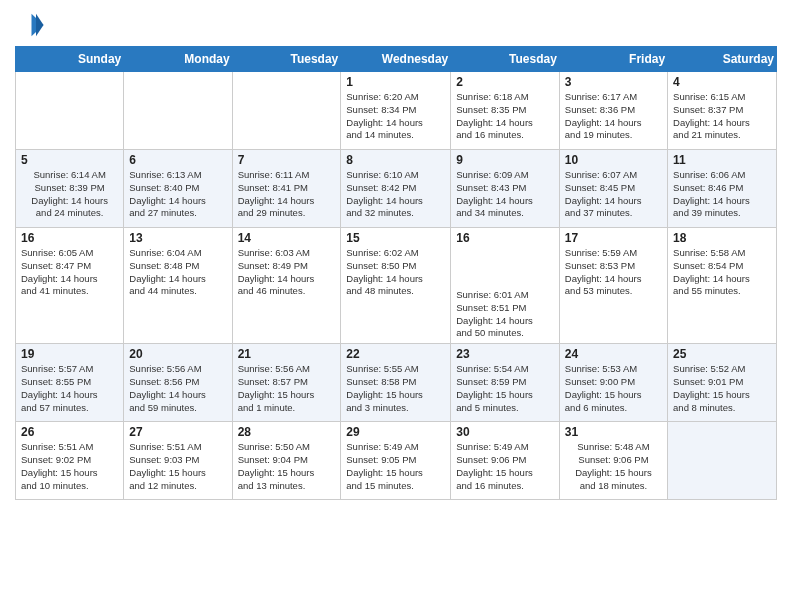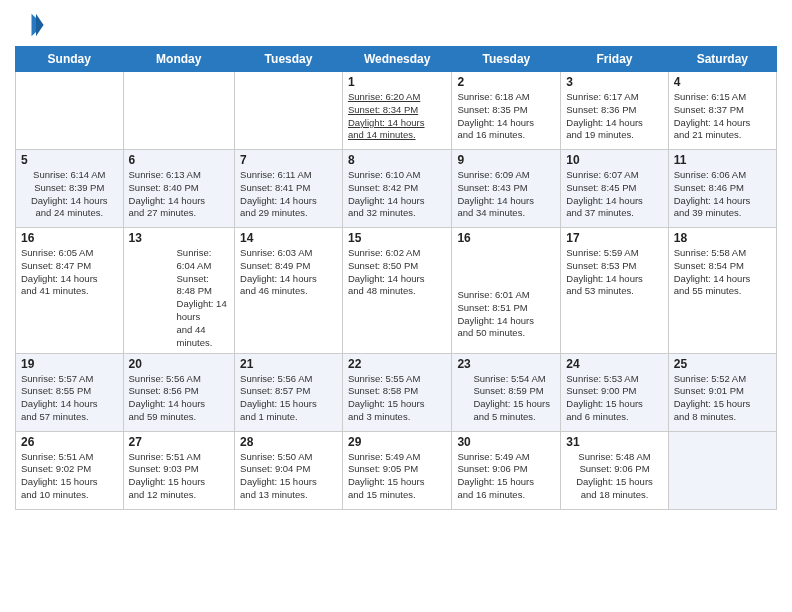--- a/index.html
+++ b/index.html
@@ -50,21 +50,21 @@
       color: #555;
     }
     .calendar {
       width: 100%;
       border-collapse: collapse;
       font-size: 10px;
     }
     .calendar th {
       background: #2979c0;
       color: #fff;
-      text-align: center;
+      text-align: right;
       padding: 5px 2px;
       font-size: 12px;
       font-weight: bold;
       border: 1px solid #2979c0;
     }
     .calendar td {
       border: 1px solid #ccc;
       vertical-align: top;
       padding: 3px 5px;
       width: 113px;
@@ -129,21 +129,21 @@
           <th>Saturday</th>
         </tr>
     </thead>
     <tbody id="calendar-body">
     <tr>
           <td class="empty-cell"></td>
           <td class="empty-cell"></td>
           <td class="empty-cell"></td>
           <td>
             <span class="day-number">1</span>
-            <div class="day-info" style="white-space: pre-line; text-decoration: underline;">Sunrise: 6:20 AM
+            <div class="day-info" style="white-space: pre-line;">Sunrise: 6:20 AM
 Sunset: 8:34 PM
 Daylight: 14 hours
 and 14 minutes.</div>
           </td>
           <td>
             <span class="day-number">2</span>
             <div class="day-info" style="white-space: pre-line;">Sunrise: 6:18 AM
 Sunset: 8:35 PM
 Daylight: 14 hours
 and 16 minutes.</div>
@@ -217,21 +217,21 @@
         <tr>
           <td>
             <span class="day-number">16</span>
             <div class="day-info" style="white-space: pre-line;">Sunrise: 6:05 AM
 Sunset: 8:47 PM
 Daylight: 14 hours
 and 41 minutes.</div>
           </td>
           <td>
             <span class="day-number">13</span>
-            <div class="day-info" style="white-space: pre-line; margin-left: 48px;">Sunrise: 6:04 AM
+            <div class="day-info" style="white-space: pre-line;">Sunrise: 6:04 AM
 Sunset: 8:48 PM
 Daylight: 14 hours
 and 44 minutes.</div>
           </td>
           <td>
             <span class="day-number">14</span>
             <div class="day-info" style="white-space: pre-line;">Sunrise: 6:03 AM
 Sunset: 8:49 PM
 Daylight: 14 hours
 and 46 minutes.</div>
@@ -289,21 +289,21 @@
           </td>
           <td>
             <span class="day-number">22</span>
             <div class="day-info" style="white-space: pre-line;">Sunrise: 5:55 AM
 Sunset: 8:58 PM
 Daylight: 15 hours
 and 3 minutes.</div>
           </td>
           <td>
             <span class="day-number">23</span>
-            <div class="day-info" style="white-space: pre-line; margin-left: 16px;">Sunrise: 5:54 AM
+            <div class="day-info" style="white-space: pre-line;">Sunrise: 5:54 AM
 Sunset: 8:59 PM
 Daylight: 15 hours
 and 5 minutes.</div>
           </td>
           <td>
             <span class="day-number">24</span>
             <div class="day-info" style="white-space: pre-line;">Sunrise: 5:53 AM
 Sunset: 9:00 PM
 Daylight: 15 hours
 and 6 minutes.</div>

